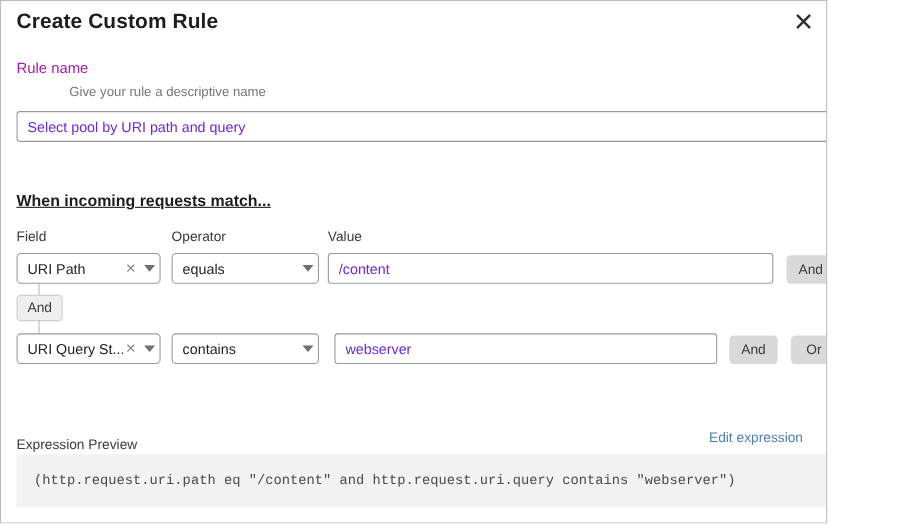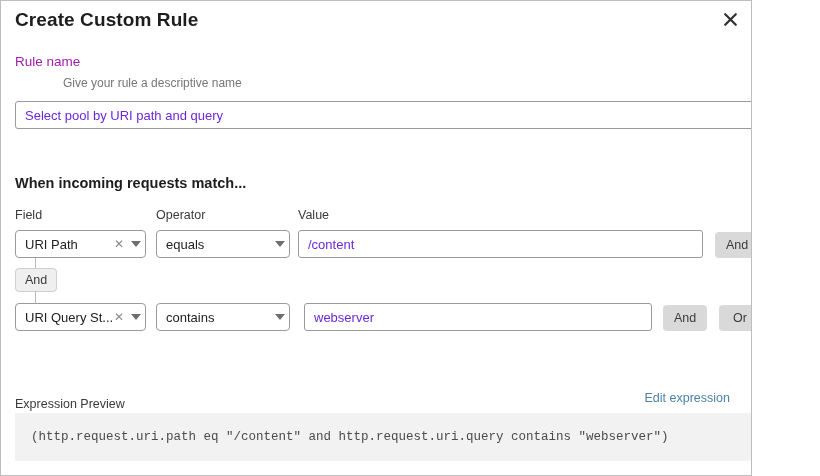--- a/index.html
+++ b/index.html
@@ -78,20 +78,21 @@
   }
 
   
   .section-title {
     position: absolute;
     left: 14px;
     top: 174px;
     font-size: 14.5px;
     font-weight: bold;
     color: #1d1d1d;
+    text-decoration: underline;
   }
   .col-label {
     position: absolute;
     top: 207px;
     font-size: 12.5px;
     color: #3a3a3a;
   }
   #lbl-field    { left: 14px; }
   #lbl-operator { left: 155px; }
   #lbl-value    { left: 297px; text-align: right; }

